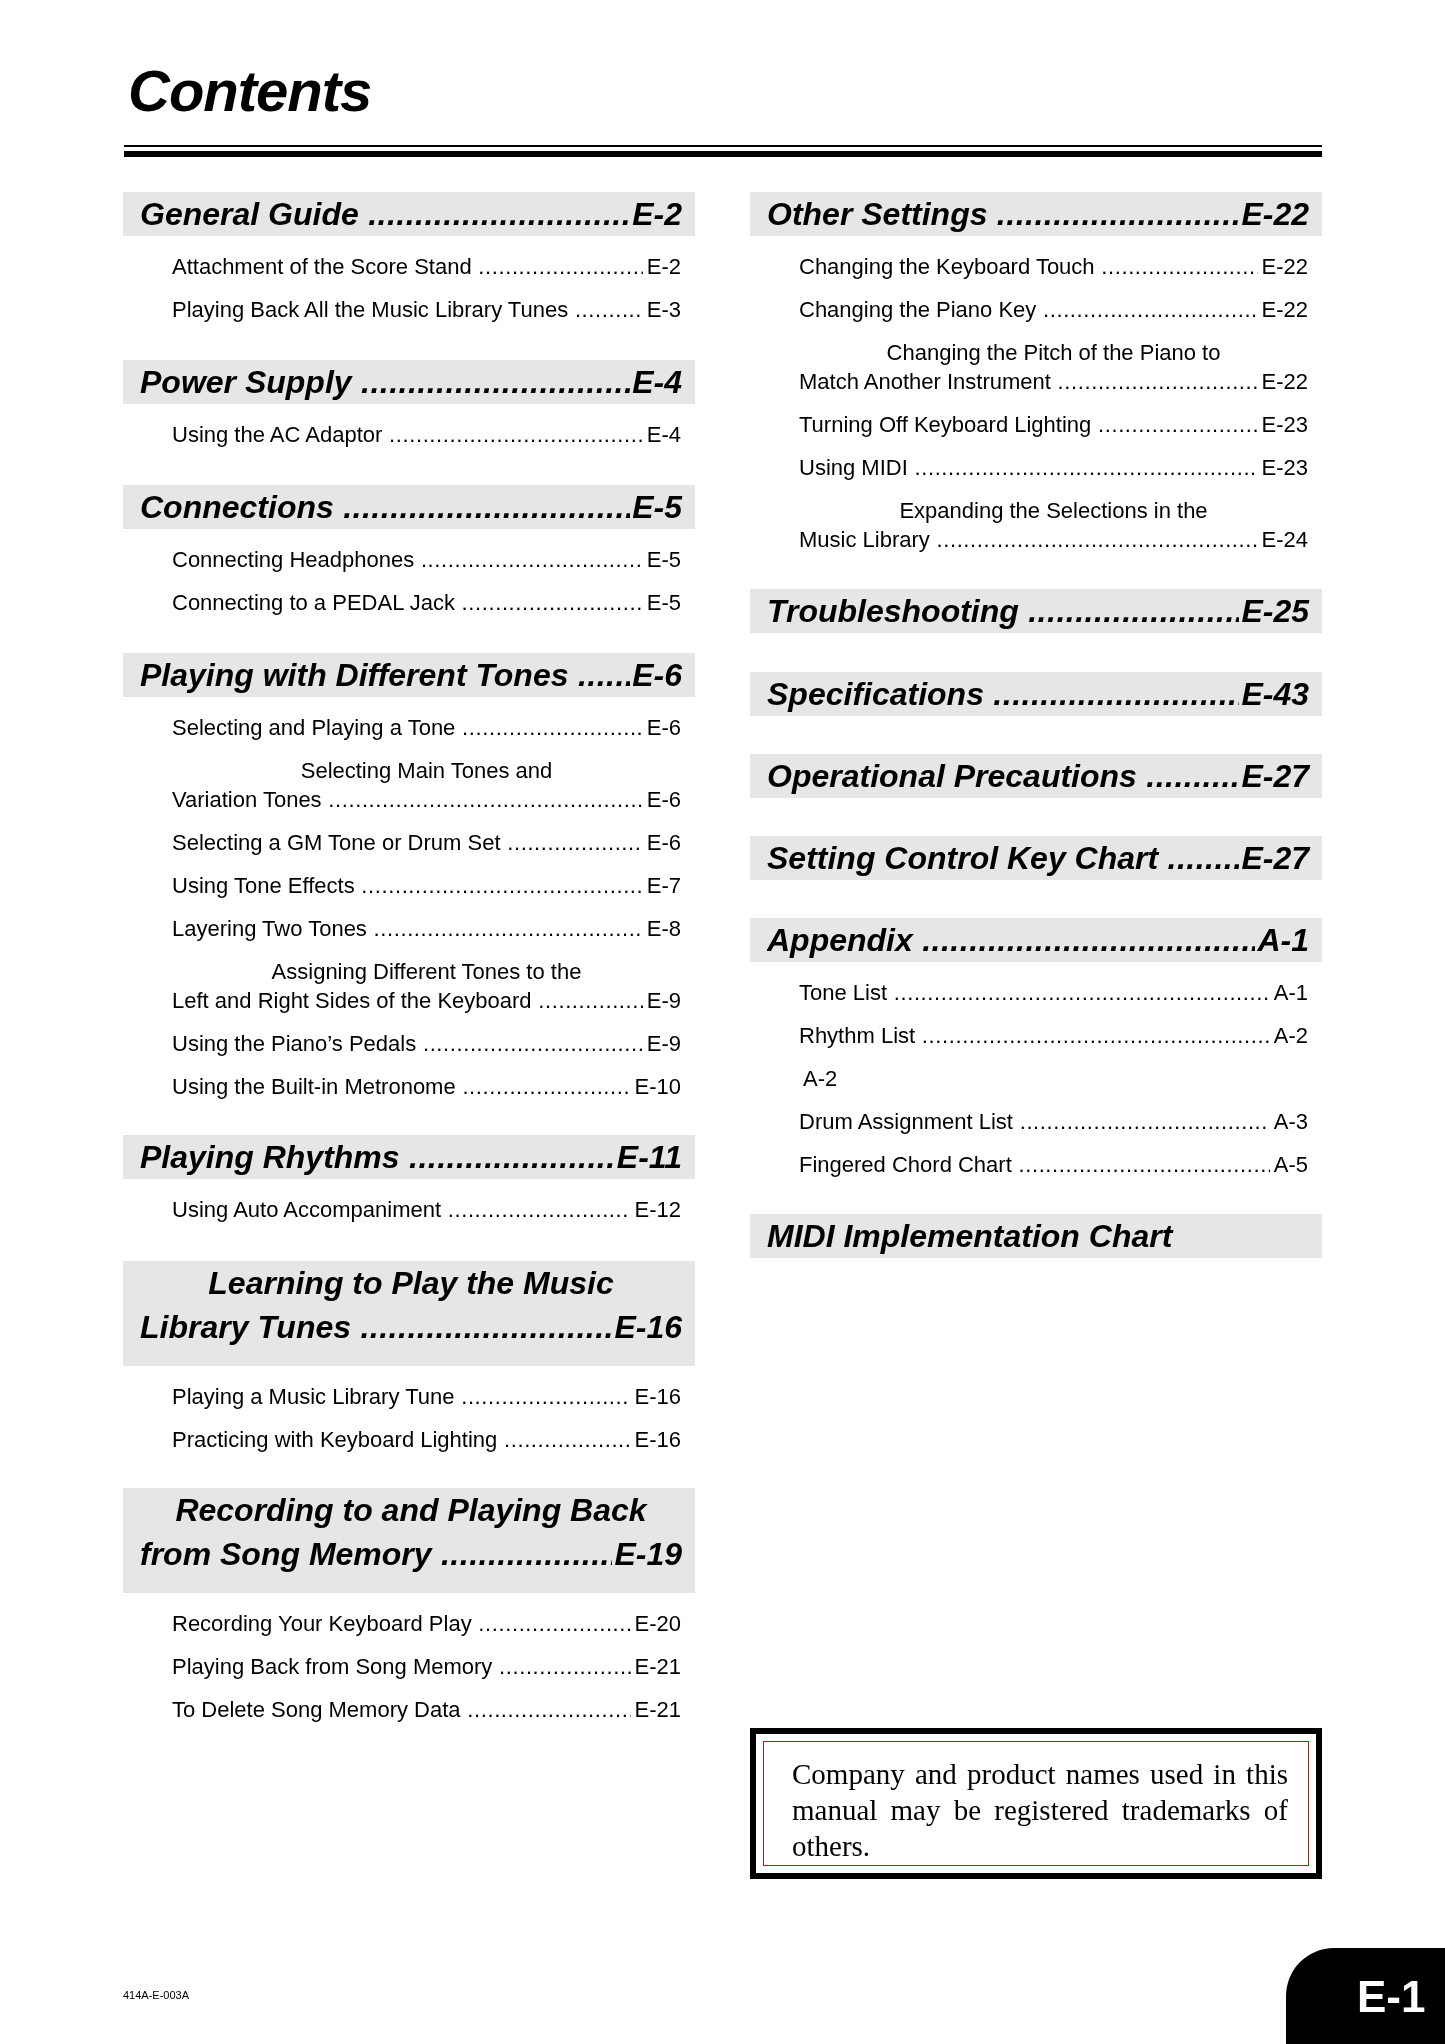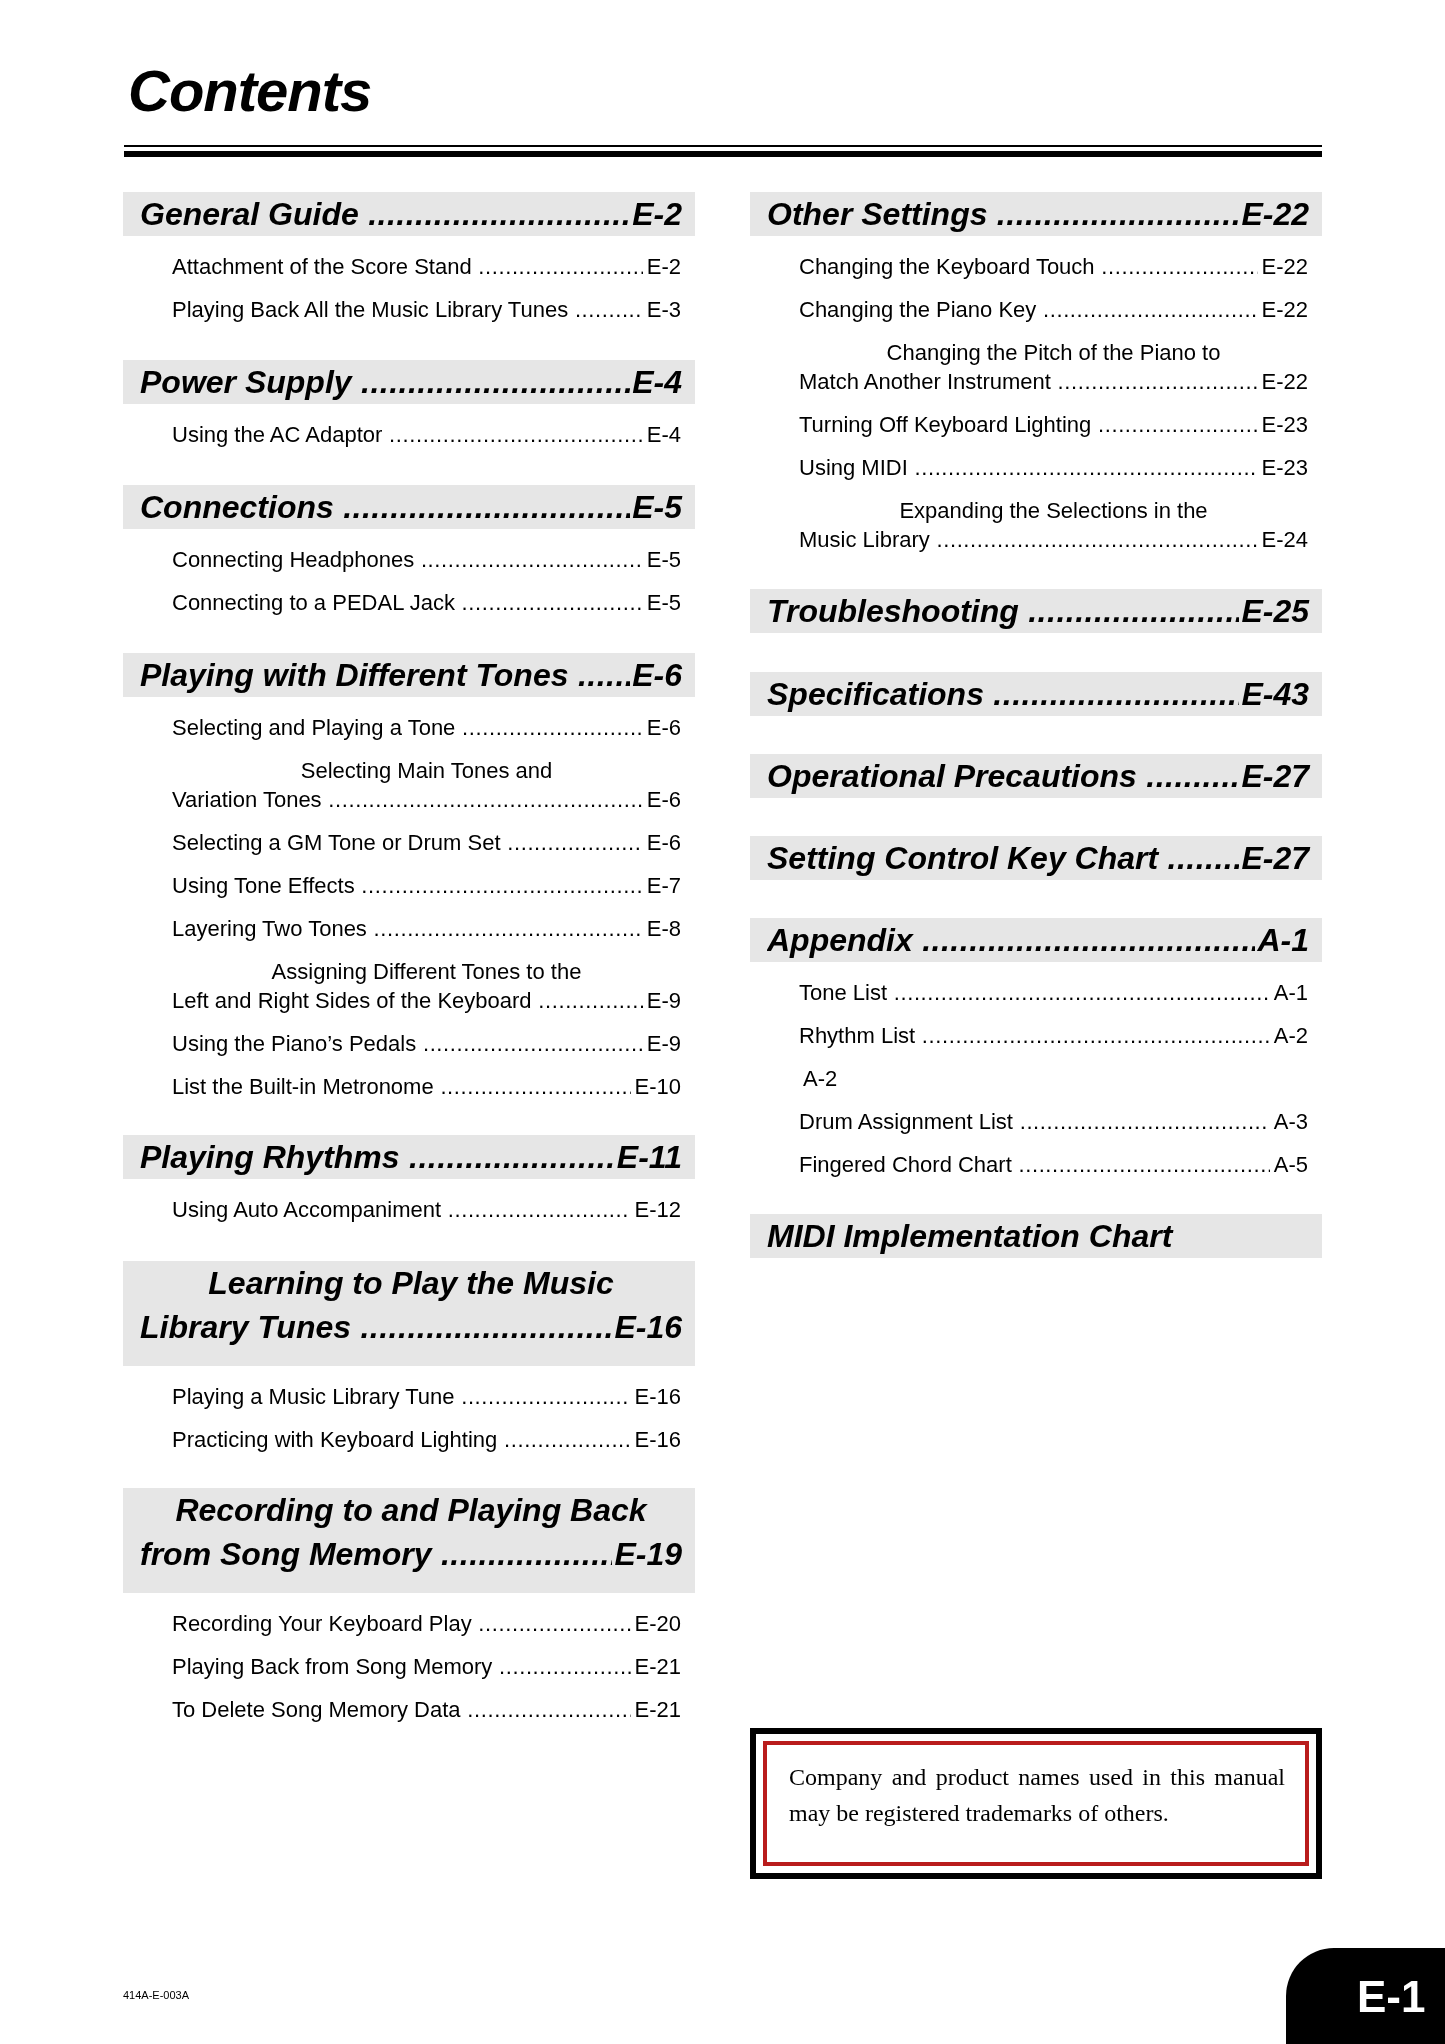--- a/index.html
+++ b/index.html
@@ -24,21 +24,21 @@
   .item.double { height: 72px; display: block; line-height: 29px; padding-top: 7px; box-sizing: border-box; }
   .item.double .l1 { display: block; }
   .item.double .l2 { display: flex; }
   .item .lead { flex: 1; overflow: hidden; white-space: nowrap; }
   .item .lead::after { content: " ................................................................................................"; letter-spacing: 0.6px; }
   .item .pg { flex: none; padding-left: 4px; }
   .gap-left { height: 29px; }
   .gap-right-a { height: 28px; }
   .gap-right-b { height: 38px; }
   .notice { position: absolute; left: 750px; top: 1728px; width: 572px; height: 151px; border: 6px solid #000; box-sizing: border-box; padding: 7px; }
-  .notice-inner { border: 4px solid #b91c1c; height: 100%; box-sizing: border-box; padding: 14px 20px 0 22px; font-family: "Liberation Serif", "DejaVu Serif", serif; font-size: 24px; line-height: 36px; text-align: justify; text-align-last: left; }
+  .notice-inner { border: 1px solid #b91c1c; height: 100%; box-sizing: border-box; padding: 14px 20px 0 28px; font-family: "Liberation Serif", "DejaVu Serif", serif; font-size: 29px; line-height: 36px; text-align: justify; text-align-last: left; }
   .footer-code { position: absolute; left: 123px; top: 1989px; font-size: 11px; line-height: 13px; }
   .page-tab { position: absolute; left: 1286px; top: 1948px; width: 159px; height: 96px; background: #000; border-top-left-radius: 48px; }
   .page-tab span { position: absolute; left: 71px; top: 12px; color: #fff; font-weight: bold; font-size: 44px; line-height: 52px; margin-top: 11px; }
 </style>
 </head>
 <body>
 
 <h1 class="title">Contents</h1>
 <div class="rule-thin"></div>
 <div class="rule-thick"></div>
@@ -129,21 +129,21 @@
           <span class="l2">
             <span class="lead">Left and Right Sides of the Keyboard</span>
             <span class="pg">E-9</span>
           </span>
         </div>
       <div class="item">
           <span class="lead">Using the Piano’s Pedals</span>
           <span class="pg">E-9</span>
         </div>
       <div class="item">
-          <span class="lead">List the Built-in Metronome</span>
+          <span class="lead">Using the Built-in Metronome</span>
           <span class="pg">E-10</span>
         </div>
     </div>
   </div>
   <div class="gap-left" style="height:27px"></div>
 
   <div class="section">
     <div class="band">
       <span class="lead">Playing Rhythms</span>
       <span class="pg">E-11</span>

